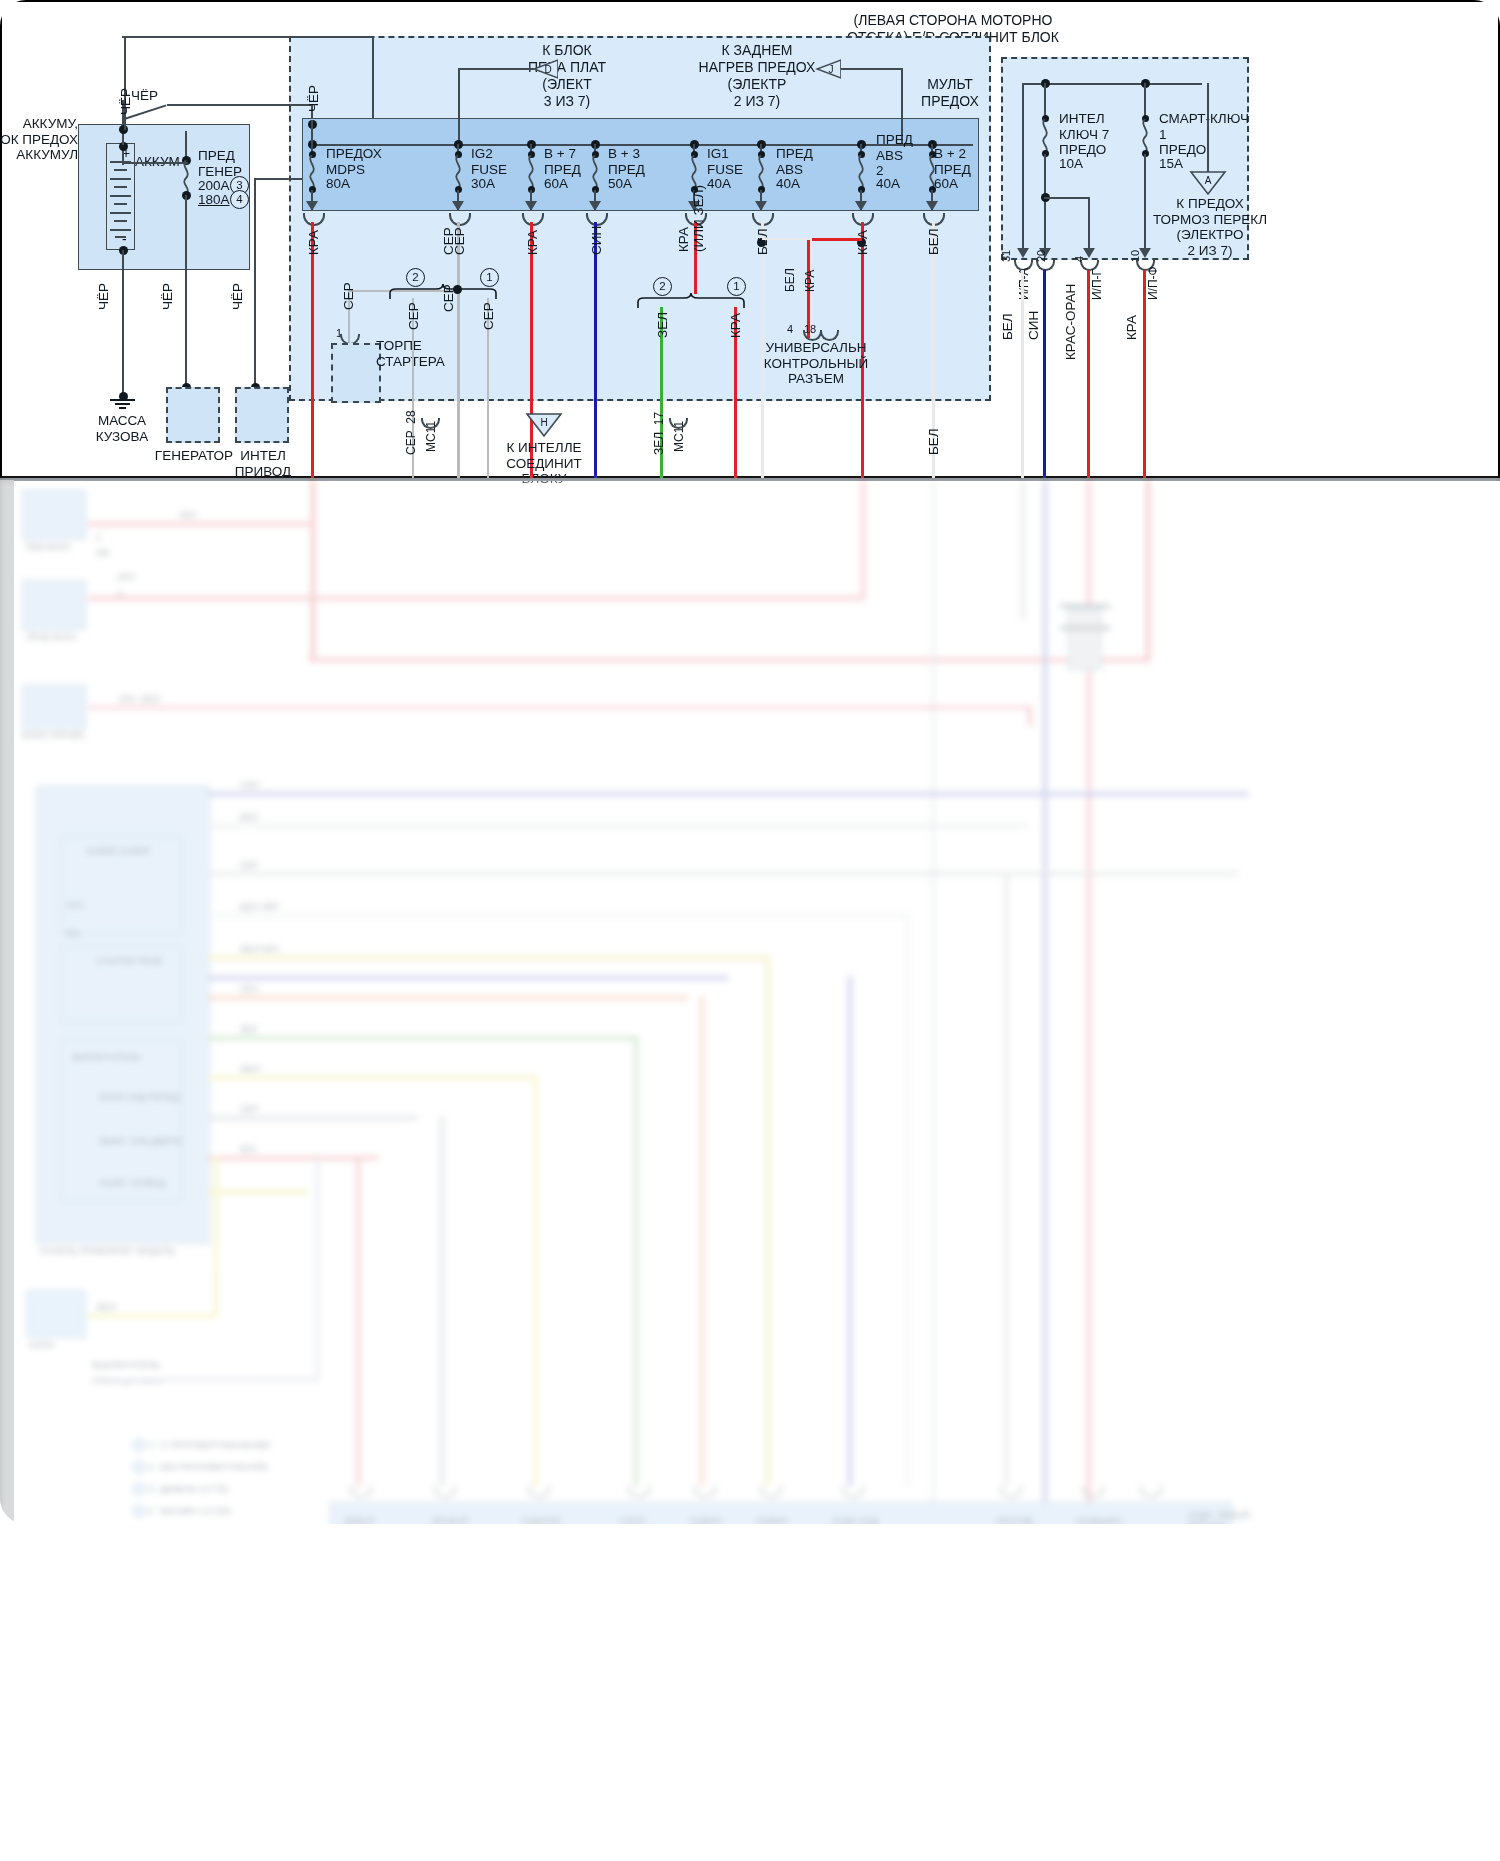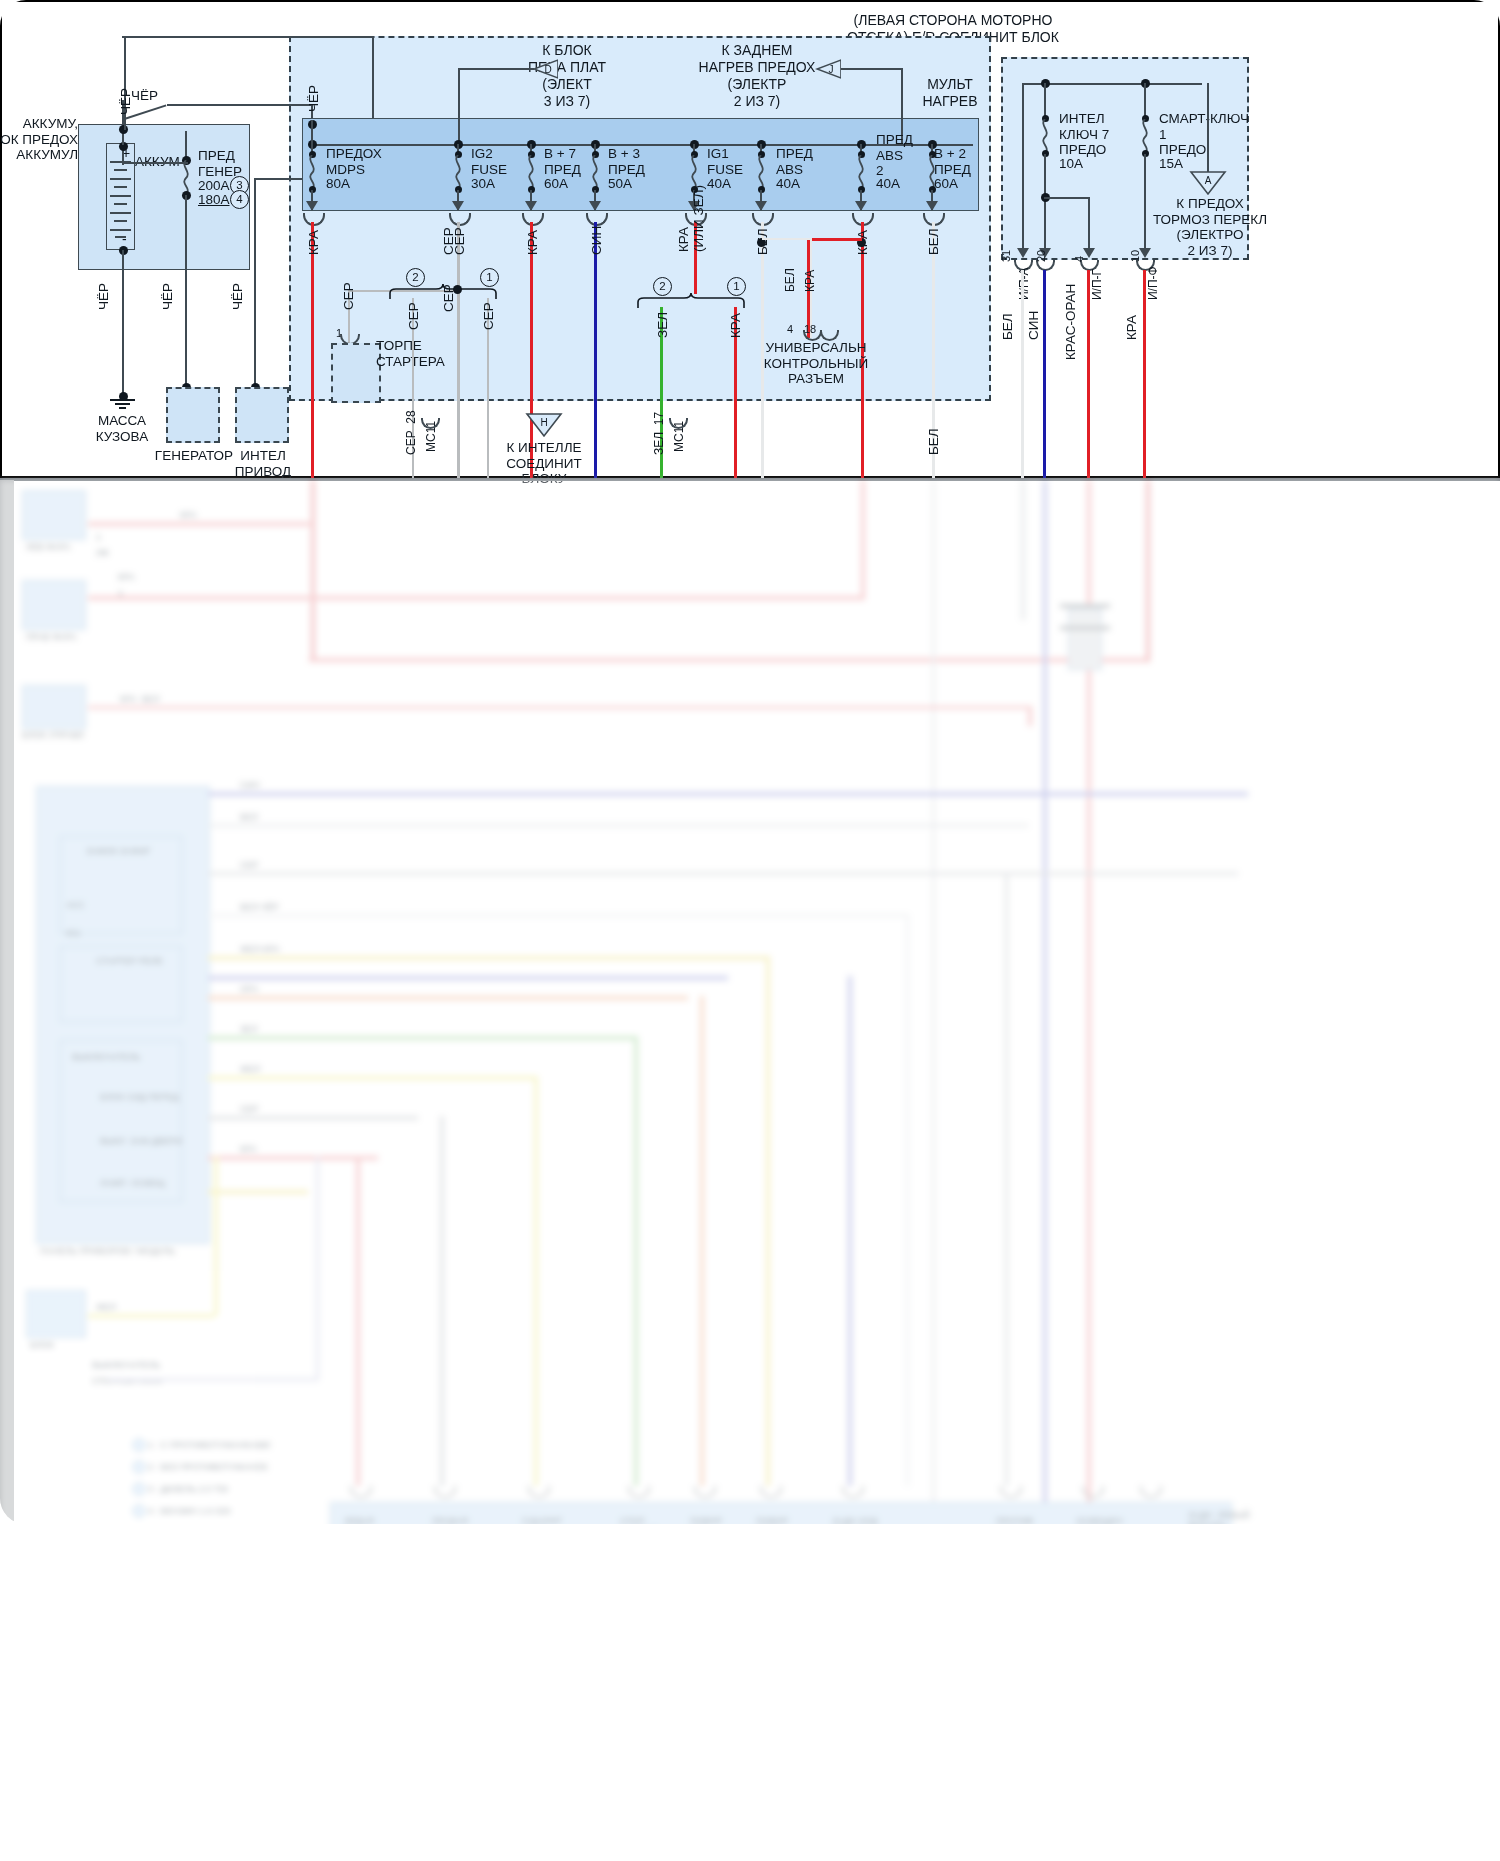--- a/index.html
+++ b/index.html
@@ -175,21 +175,21 @@
   <div class="tri" style="left:815px;top:58px;">
     <svg width="26" height="22" viewBox="0 0 26 22">
       <polygon points="26,2 26,20 2,11" fill="#d9ebfb" stroke="#3f4a52" stroke-width="1.6"></polygon>
       <text x="16" y="15" font-size="10" fill="#101820" font-family="sans-serif" text-anchor="middle">J</text>
     </svg>
   </div>
   <div class="wire hw" style="left:841px;top:68px;width:62px;"></div>
   <div class="wire vw" style="left:901px;top:68px;height:76px;"></div>
 
   <div class="hdr" style="left:895px;top:76px;width:110px;">МУЛЬТ
-НАГРЕВ</div>
+ПРЕДОХ</div>
 
   <div class="dot" style="left:308px;top:120px;"></div>
   <div class="dot" style="left:308px;top:140px;"></div>
   <div class="wire vw" style="left:311px;top:120px;height:33px;"></div>
   <div class="dot sm" style="left:309px;top:151px;"></div>
   <div class="fuse" style="left:306px;top:155px;">
     <svg width="12" height="34" viewBox="0 0 12 34">
         <path d="M6 0 C 0 6, 12 12, 6 18 C 0 24, 12 28, 6 34" stroke="#3f4a52" stroke-width="1.8" fill="none"></path>
       </svg>
   </div>

